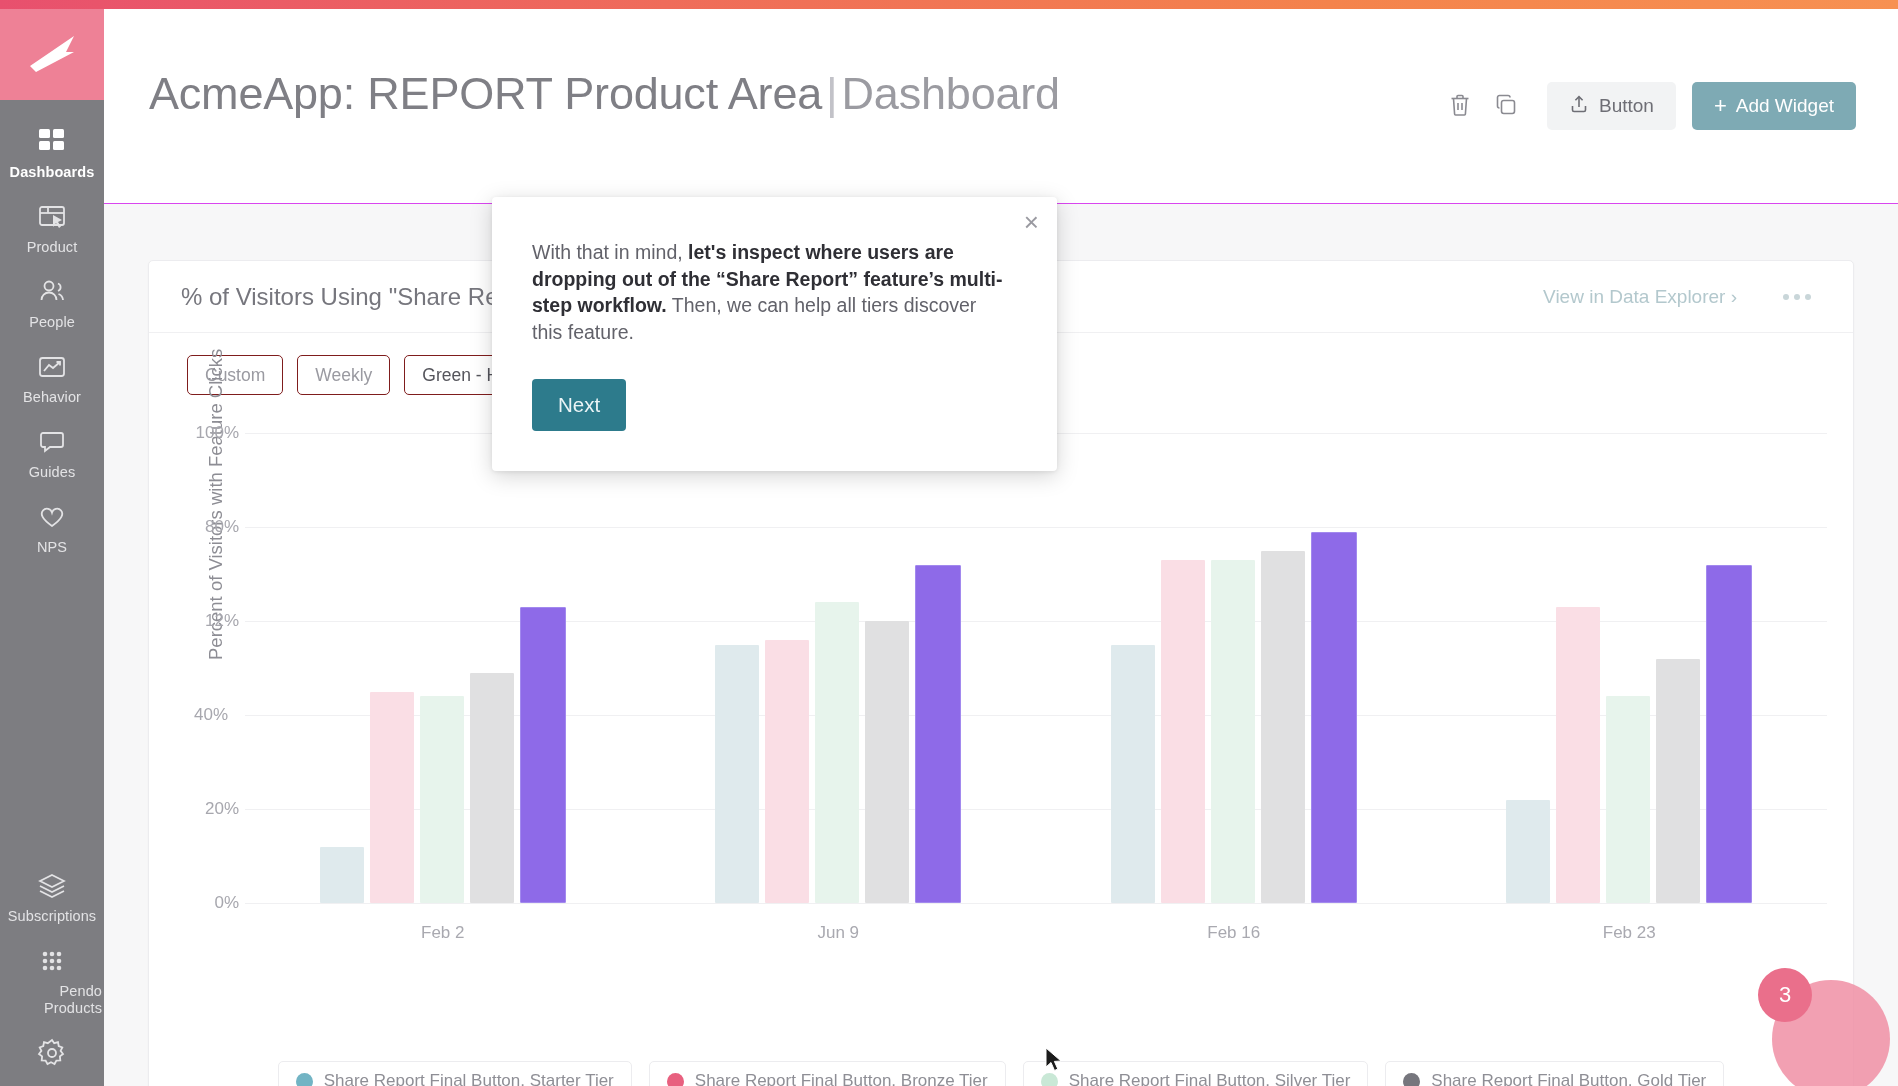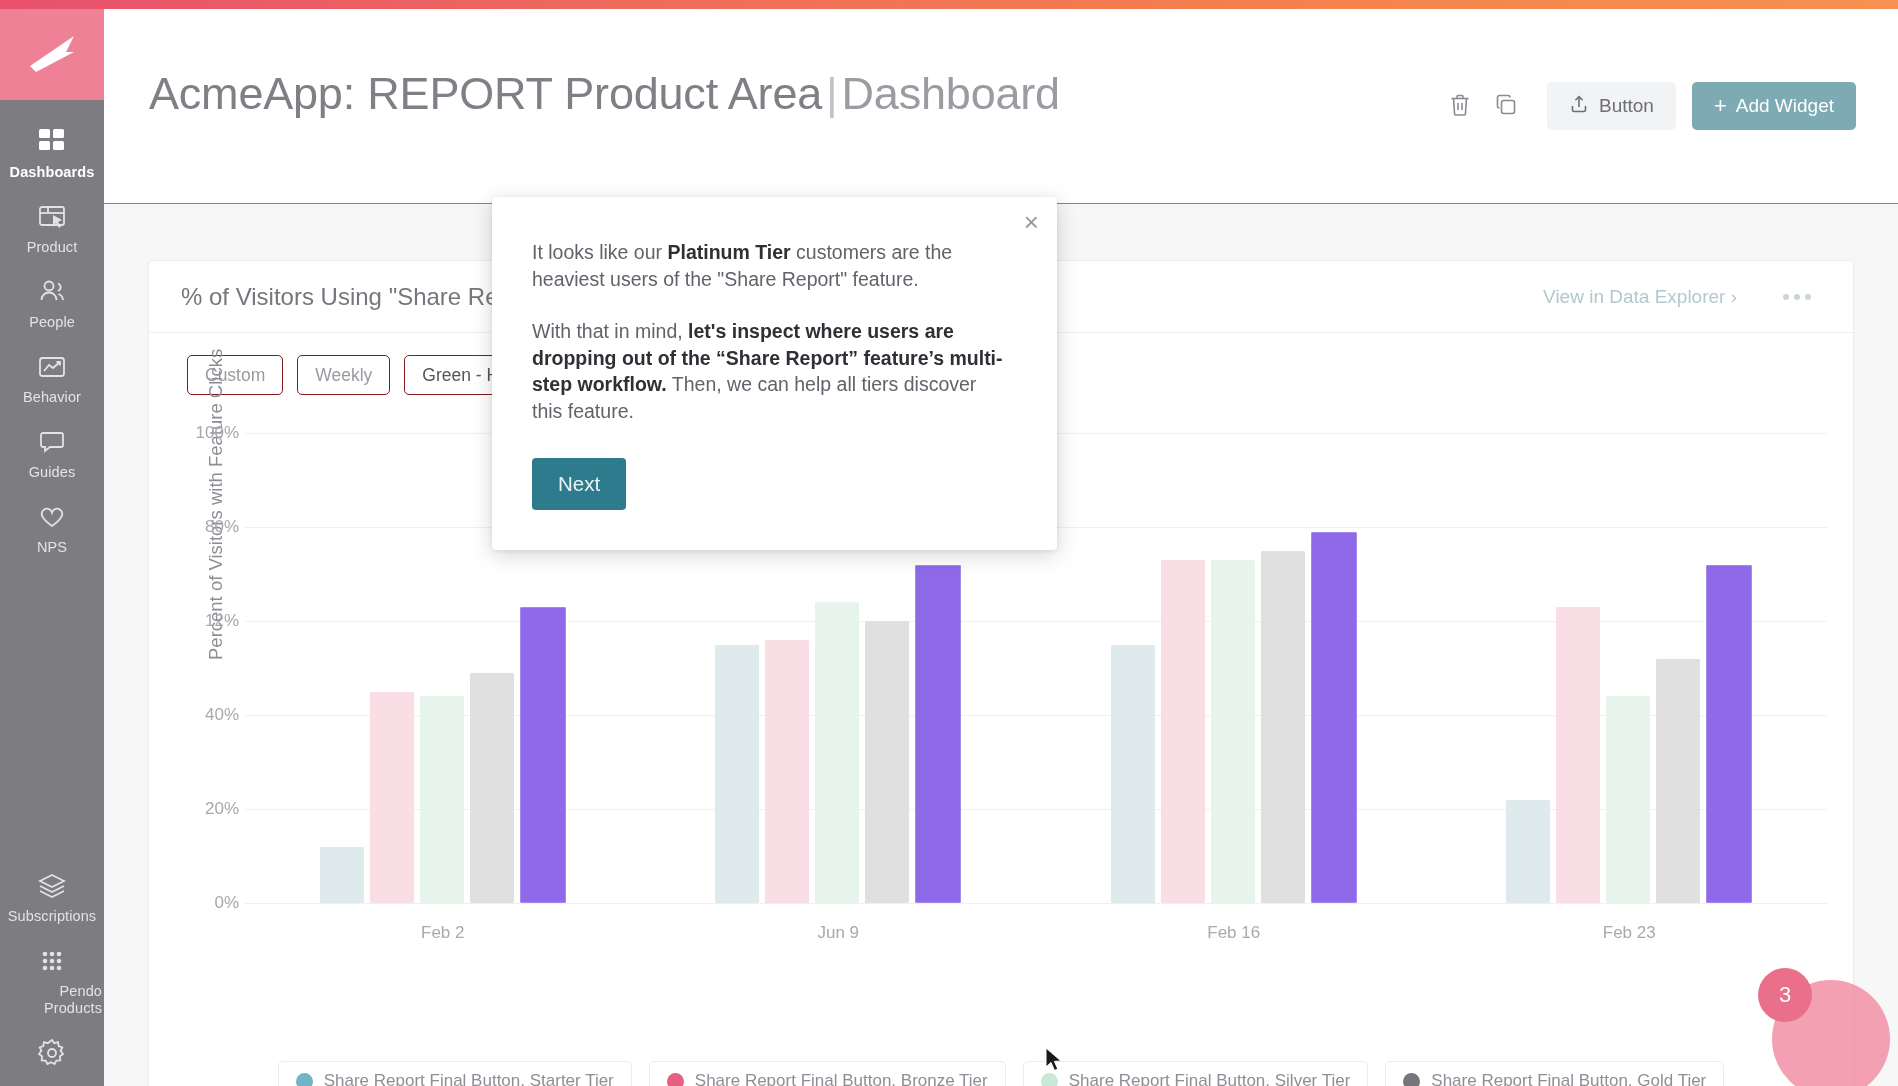--- a/index.html
+++ b/index.html
@@ -380,21 +380,21 @@
       </div>
 
       <div class="chart-wrap">
         <div class="ylabel">Percent of Visitors with Feature Clicks</div>
         <div class="plot" id="plot">
             <div class="gridline" style="top: 100%;"></div>
             <div class="ytick" style="top: 100%;">0%</div>
             <div class="gridline" style="top: 80%;"></div>
             <div class="ytick" style="top: 80%;">20%</div>
             <div class="gridline" style="top: 60%;"></div>
-            <div class="ytick" style="top: 60%;">40%</div>
+            <div class="ytick" style="top: 60%; text-align: center;">40%</div>
             <div class="gridline" style="top: 40%;"></div>
             <div class="ytick" style="top: 40%;">12%</div>
             <div class="gridline" style="top: 20%;"></div>
             <div class="ytick" style="top: 20%;">80%</div>
             <div class="gridline" style="top: 0%;"></div>
             <div class="ytick" style="top: 0%;">100%</div>
             <div class="groups">
               <div class="group">
                 <div class="bars">
                   <div class="bar" title="Share Report Final Button, Starter Tier: 12%" style="height: 12%; background: rgb(223, 234, 237);"></div>
@@ -464,23 +464,20 @@
 
     <div class="fab-wrap">
       <div class="fab"></div>
       <div class="fab-badge">3</div>
     </div>
   </main>
 
   <div class="guide-modal">
     <button class="guide-close">×</button>
 
-    <p class="guide-p">
-      <span>It looks like our </span><b>Platinum Tier</b><span> customers are the heaviest users of the "Share Report" feature.</span>
-    </p>
 
     <p class="guide-p">
       <span>With that in mind, </span><b>let's inspect where users are dropping out of the “Share Report” feature’s multi-step workflow.</b><span> Then, we can help all tiers discover this feature.</span>
     </p>
 
     <button class="btn-next">Next</button>
   </div>
 
   <span class="cursor">
     <svg width="20" height="28" viewBox="0 0 20 28">

